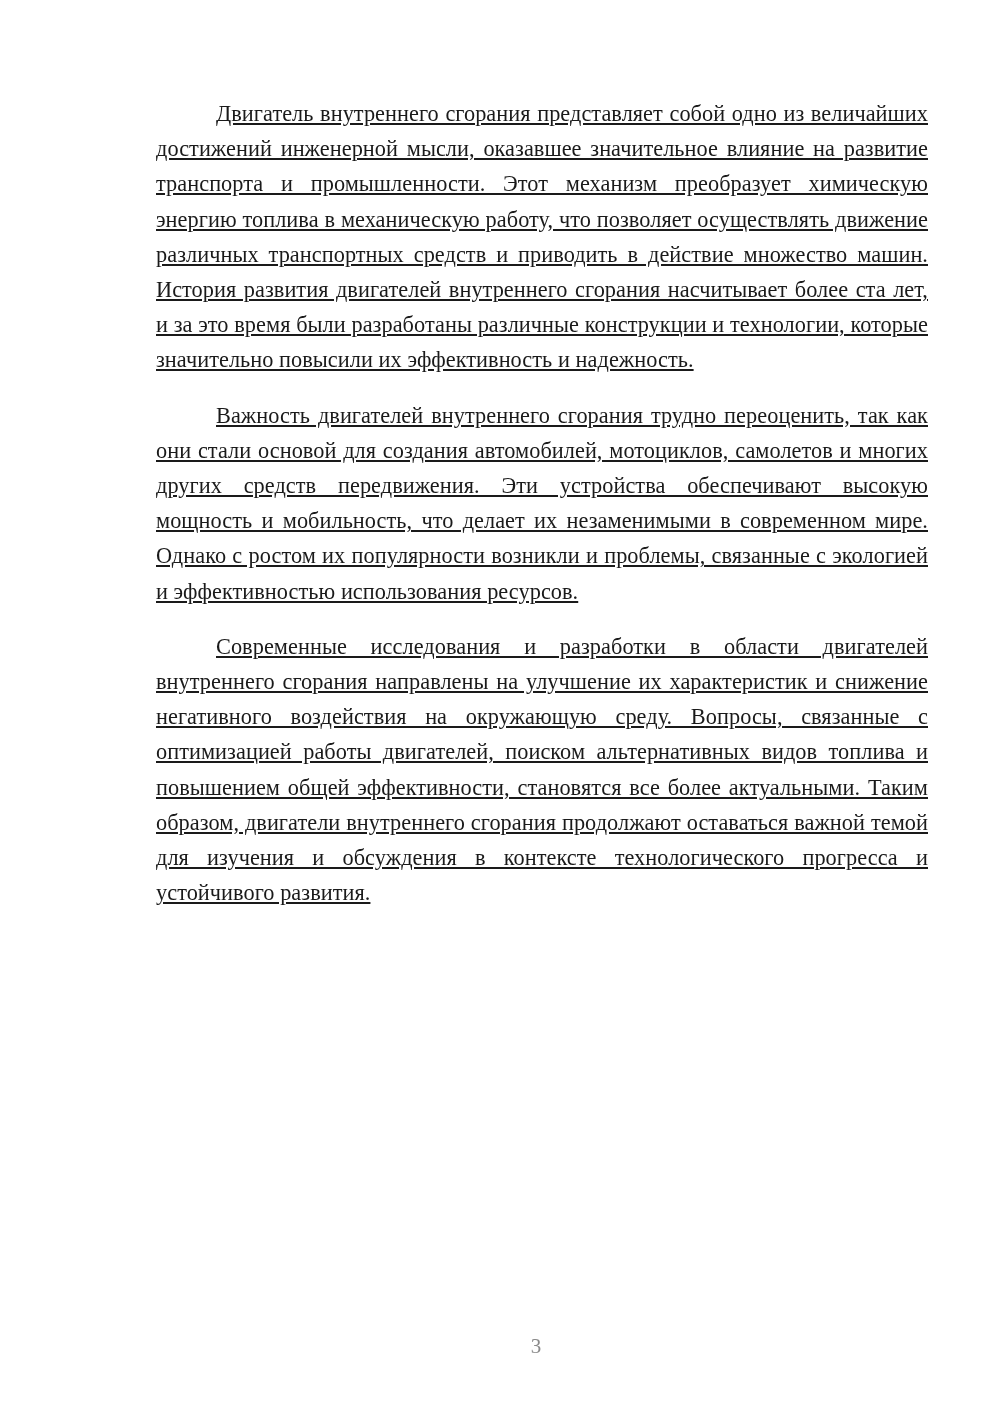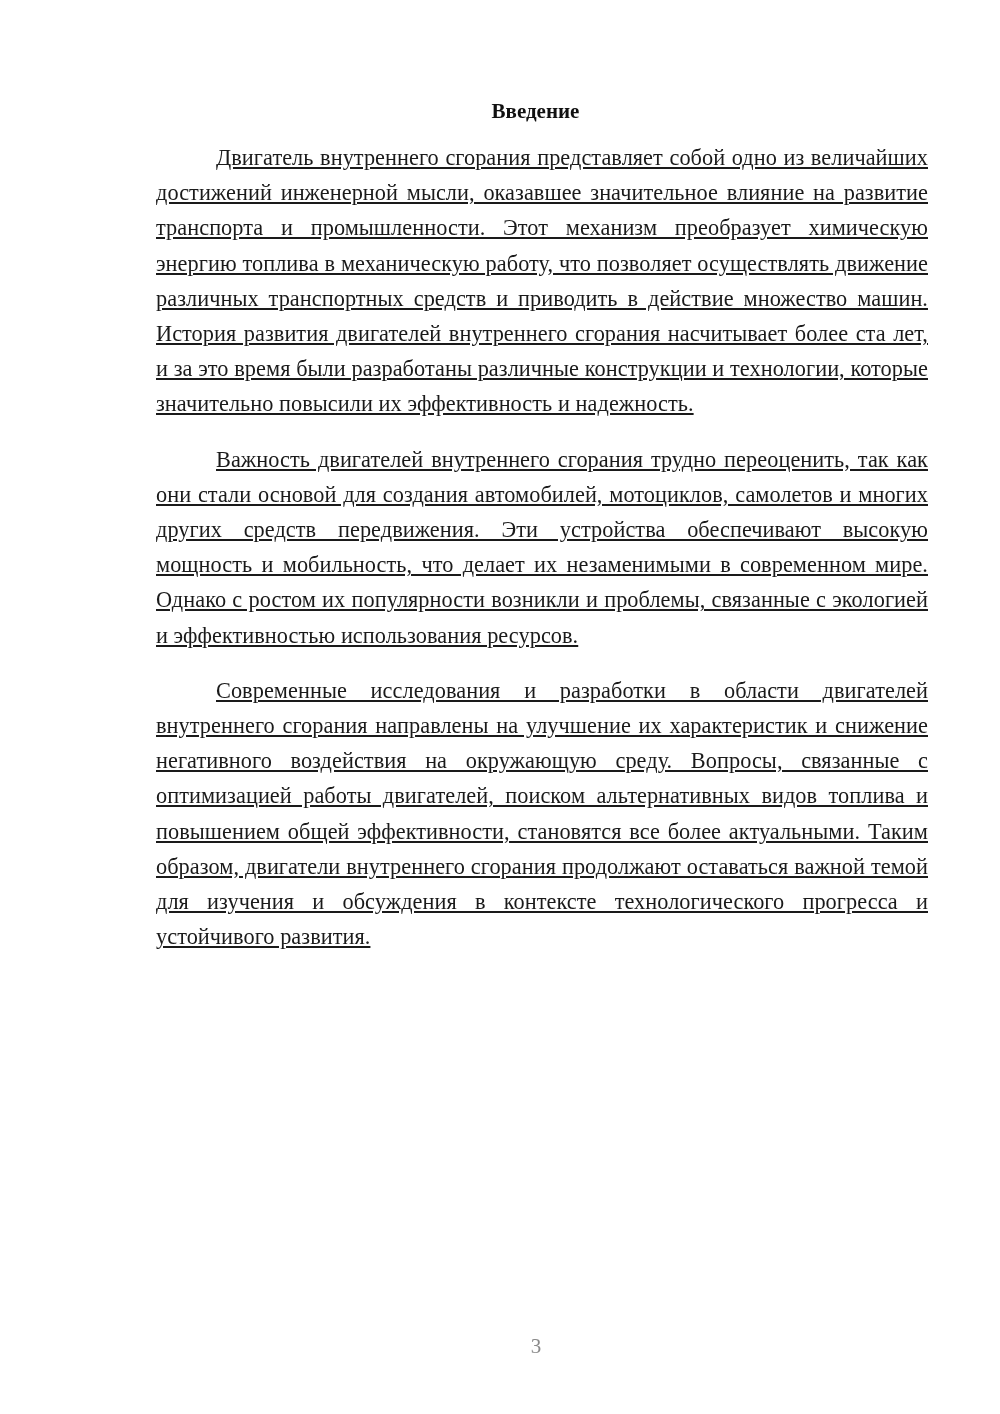--- a/index.html
+++ b/index.html
@@ -57,21 +57,20 @@
       color: #8a8a8a;
       padding-left: 72px;
       box-sizing: border-box;
     }
   </style>
 </head>
 <body>
 
 <div class="page">
   <div class="content">
-    <h1 class="heading">Введение</h1>
 
     <p class="paragraph">Двигатель внутреннего сгорания представляет собой одно из величайших достижений инженерной мысли, оказавшее значительное влияние на развитие транспорта и промышленности. Этот механизм преобразует химическую энергию топлива в механическую работу, что позволяет осуществлять движение различных транспортных средств и приводить в действие множество машин. История развития двигателей внутреннего сгорания насчитывает более ста лет, и за это время были разработаны различные конструкции и технологии, которые значительно повысили их эффективность и надежность.</p>
 
     <p class="paragraph">Важность двигателей внутреннего сгорания трудно переоценить, так как они стали основой для создания автомобилей, мотоциклов, самолетов и многих других средств передвижения. Эти устройства обеспечивают высокую мощность и мобильность, что делает их незаменимыми в современном мире. Однако с ростом их популярности возникли и проблемы, связанные с экологией и эффективностью использования ресурсов.</p>
 
     <p class="paragraph">Современные исследования и разработки в области двигателей внутреннего сгорания направлены на улучшение их характеристик и снижение негативного воздействия на окружающую среду. Вопросы, связанные с оптимизацией работы двигателей, поиском альтернативных видов топлива и повышением общей эффективности, становятся все более актуальными. Таким образом, двигатели внутреннего сгорания продолжают оставаться важной темой для изучения и обсуждения в контексте технологического прогресса и устойчивого развития.</p>
   </div>
 
   <div class="page-number">3</div>
 </div>

